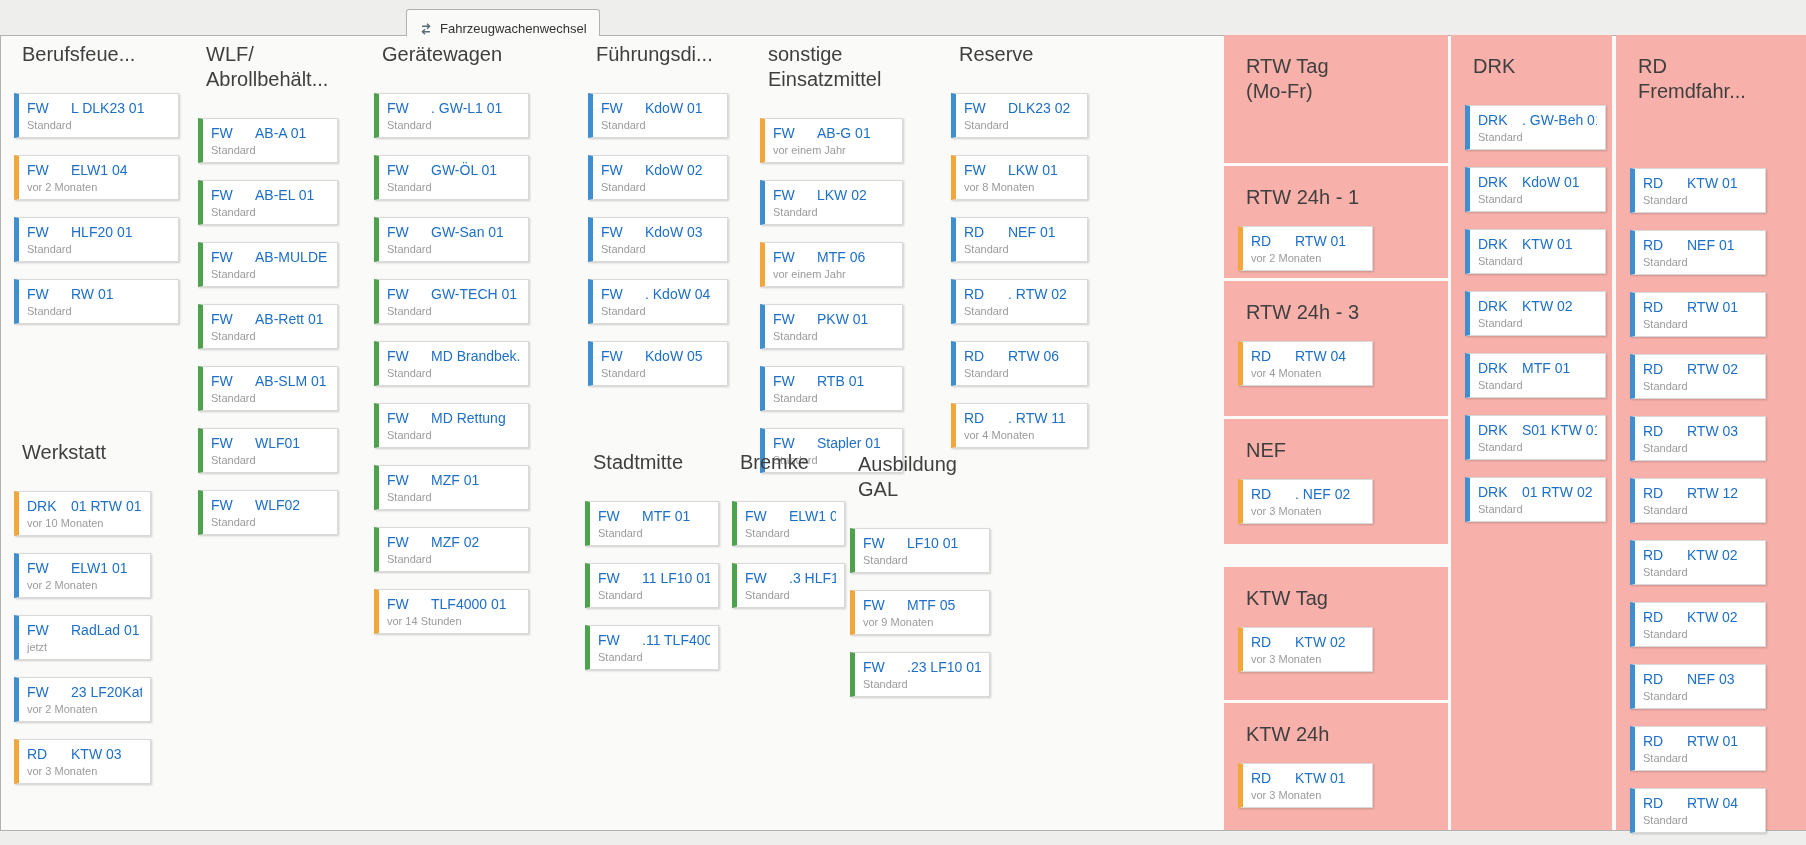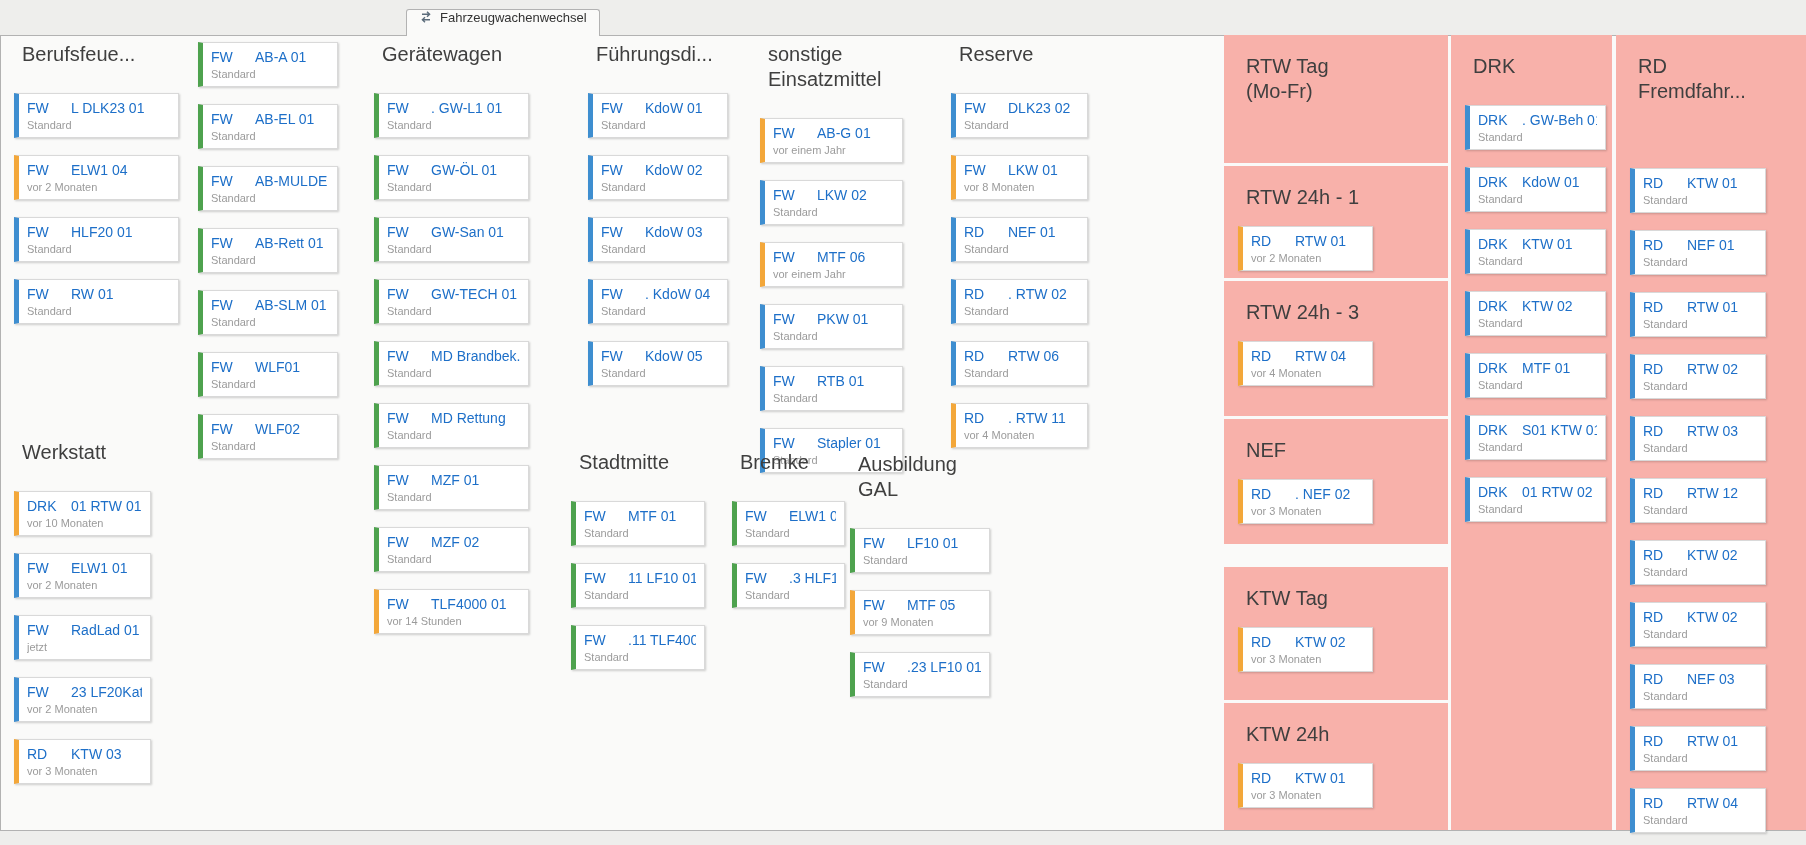--- a/index.html
+++ b/index.html
@@ -12,21 +12,21 @@
   }
   *{box-sizing:border-box;margin:0;padding:0}
   html,body{width:1806px;height:845px;overflow:hidden}
   body{background:#eeeeec;font-family:"Liberation Sans",sans-serif}
   .app{position:relative;width:1806px;height:845px}
 
   .board{position:absolute;left:0;top:35px;width:1806px;height:796px;
          background:#fafaf9;border:1px solid #b2b2b2;z-index:1}
 
   .tab{position:absolute;left:406px;top:9px;height:27px;z-index:6;
-       display:flex;align-items:flex-start;gap:7px;padding:0 12px;
+       display:flex;align-items:flex-end;gap:7px;padding:0 12px;
        background:#fafaf9;border:1px solid #b2b2b2;border-bottom:none;
        border-radius:3px 3px 0 0;font-size:13px;color:#333;cursor:default}
   .tab-icon{display:flex;align-items:center}
 
   .group{position:absolute;z-index:2}
   .group-title{font-size:20px;line-height:25px;color:#3f3f3f;
                margin:0 0 26px 8px;white-space:nowrap}
   .group.pink{background:var(--pink);padding:19px 14px}
   .group.pink .group-title{margin-bottom:16px}
   #g-drk .group-title{margin-bottom:26px}
@@ -44,21 +44,21 @@
   .card-org{display:inline-block;width:44px}
   .card-status{font-size:11px;line-height:14px;color:var(--status-gray);
                margin-top:1px;white-space:nowrap;overflow:hidden}
 
   
   #g-berufsfeuerwehr{left:14px;top:42px;width:170px}
   #g-werkstatt{left:14px;top:440px;width:150px}
   #g-wlf{left:198px;top:42px;width:155px}
   #g-geraetewagen{left:374px;top:42px;width:160px}
   #g-fuehrungsdienst{left:588px;top:42px;width:145px}
-  #g-stadtmitte{left:571px;top:450px;width:140px}
+  #g-stadtmitte{left:585px;top:450px;width:140px}
   #g-sonstige{left:760px;top:42px;width:150px}
   #g-bremke{left:732px;top:450px;width:118px}
   #g-ausbildung-gal{left:850px;top:452px;width:145px}
   #g-reserve{left:951px;top:42px;width:145px}
   #g-rtw-tag{left:1224px;top:35px;width:224px;height:128px}
   #g-rtw-24h-1{left:1224px;top:166px;width:224px;height:112px}
   #g-rtw-24h-3{left:1224px;top:281px;width:224px;height:135px}
   #g-nef{left:1224px;top:419px;width:224px;height:125px}
   #g-ktw-tag{left:1224px;top:567px;width:224px;height:133px}
   #g-ktw-24h{left:1224px;top:703px;width:224px;height:127px}
@@ -141,20 +141,24 @@
           <div class="card-line1"><span class="card-org">FW</span><span class="card-name">23 LF20Kat...</span></div>
           <div class="card-status">vor 2 Monaten</div>
         </div>
         <div class="card accent-orange">
           <div class="card-line1"><span class="card-org">RD</span><span class="card-name">KTW 03</span></div>
           <div class="card-status">vor 3 Monaten</div>
         </div>
       </div>
     </div>
   <div class="group" id="g-wlf">
+      <div class="group-title">
+        <div>WLF/</div>
+        <div>Abrollbehält...</div>
+      </div>
       <div class="cards">
         <div class="card accent-green">
           <div class="card-line1"><span class="card-org">FW</span><span class="card-name">AB-A 01</span></div>
           <div class="card-status">Standard</div>
         </div>
         <div class="card accent-green">
           <div class="card-line1"><span class="card-org">FW</span><span class="card-name">AB-EL 01</span></div>
           <div class="card-status">Standard</div>
         </div>
         <div class="card accent-green">

